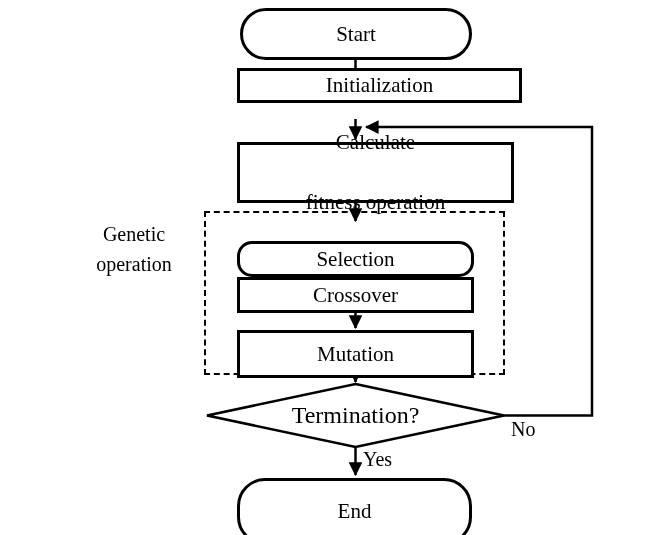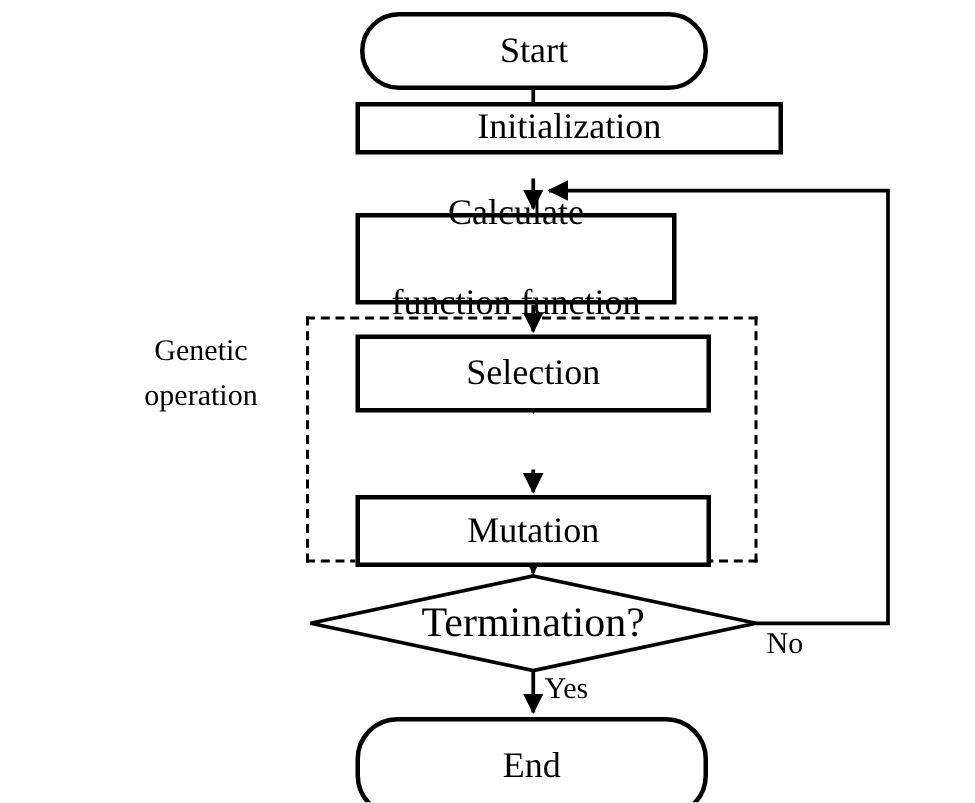--- a/index.html
+++ b/index.html
@@ -39,39 +39,39 @@
   .node {
     position: absolute;
     box-sizing: border-box;
     border: 3px solid var(--stroke);
     background: var(--background);
     display: flex;
     flex-direction: column;
     align-items: center;
     justify-content: center;
     text-align: center;
-    font-size: 24px;
+    font-size: 21px;
     line-height: 29px;
     z-index: 3;
     white-space: nowrap;
   }
   .stadium { border-radius: 28px; }
   .node-start        { left: 240px; top: 8px;   width: 232px; height: 52px; }
   .node-init         { left: 237px; top: 68px;  width: 285px; height: 35px; }
-  .node-calc         { left: 237px; top: 142px; width: 214px; height: 61px; gap: 31px; }
-  .node-selection    { left: 237px; top: 223px; width: 237px; height: 52px; }
+  .node-calc         { left: 237px; top: 142px; width: 277px; height: 61px; gap: 31px; }
+  .node-selection    { left: 237px; top: 241px; width: 237px; height: 36px; border-radius: 15px; }
   .node-crossover    { left: 237px; top: 277px; width: 237px; height: 36px; }
   .node-mutation     { left: 237px; top: 330px; width: 237px; height: 48px; }
   .node-end          { left: 237px; top: 478px; width: 235px; height: 67px; }
   .diamond-label {
     position: absolute;
     left: 255px; top: 401px;
     width: 201px; height: 29px;
     display: flex; align-items: center; justify-content: center;
-    font-size: 28px;
+    font-size: 24px;
     z-index: 3;
     white-space: nowrap;
   }
   .free-label {
     position: absolute;
     font-size: 20px;
     line-height: 30px;
     z-index: 3;
     white-space: nowrap;
   }
@@ -113,27 +113,30 @@
   <div class="node stadium node-start">
     <span>Start</span>
   </div>
 
   <div class="node node-init">
     <span>Initialization</span>
   </div>
 
   <div class="node node-calc">
     <span>Calculate</span>
-    <span>function function</span>
+    <span>fitness operation</span>
   </div>
 
   <div class="node node-selection">
     <span>Selection</span>
   </div>
 
+  <div class="node node-crossover">
+    <span>Crossover</span>
+  </div>
 
   <div class="node node-mutation">
     <span>Mutation</span>
   </div>
 
   <div class="diamond-label">Termination?</div>
 
   <div class="node stadium node-end">
     <span>End</span>
   </div>

